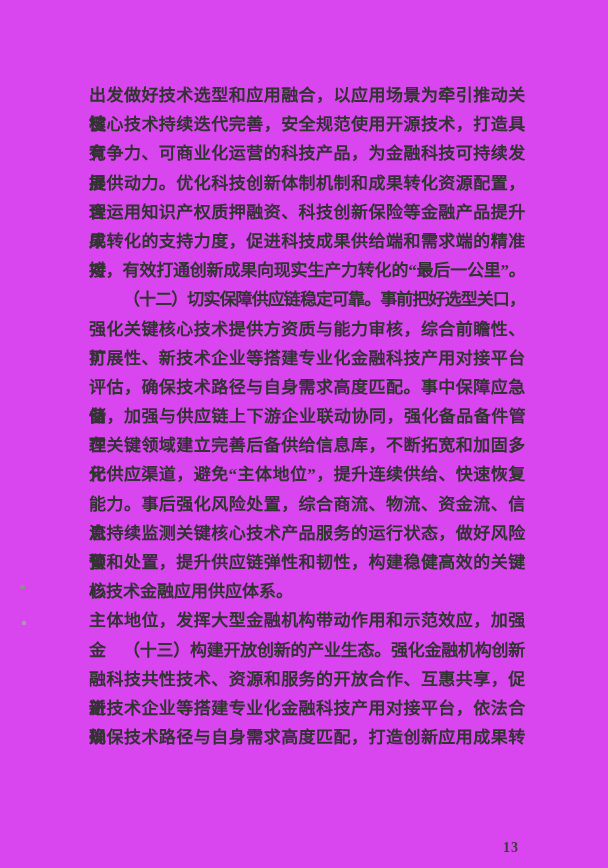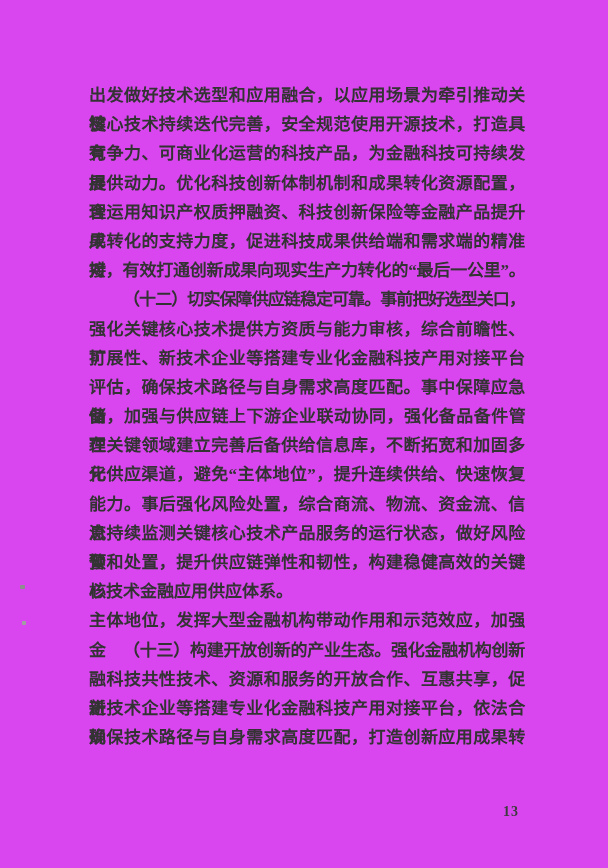--- a/index.html
+++ b/index.html
@@ -45,21 +45,21 @@
     white-space: normal;
     text-align: right;
     text-align-last: left;
   }
   .line.indent {
     text-indent: 2em;
   }
   .page-number {
     position: absolute;
     left: 503px;
-    top: 804px;
+    top: 840px;
     font-size: 14px;
     color: #3c3c3c;
     letter-spacing: 1px;
     font-family: "Liberation Serif", "DejaVu Serif", serif;
   }
   .speck {
     position: absolute;
     background: #8d8d8d;
     border-radius: 1px;
   }

